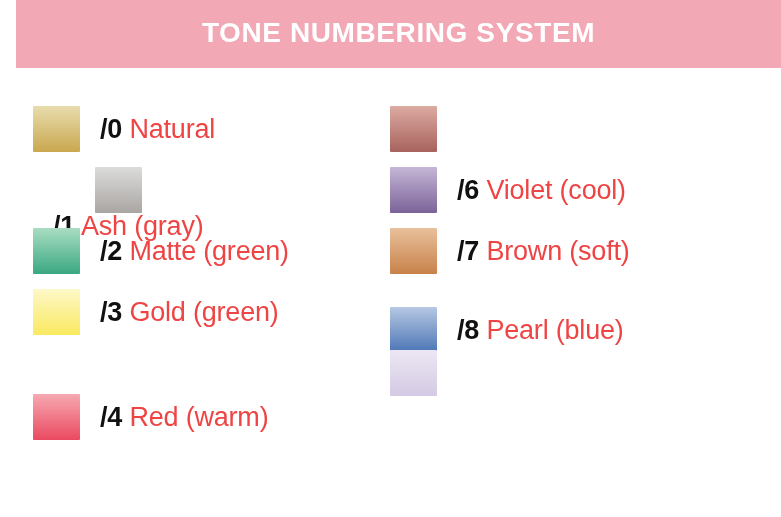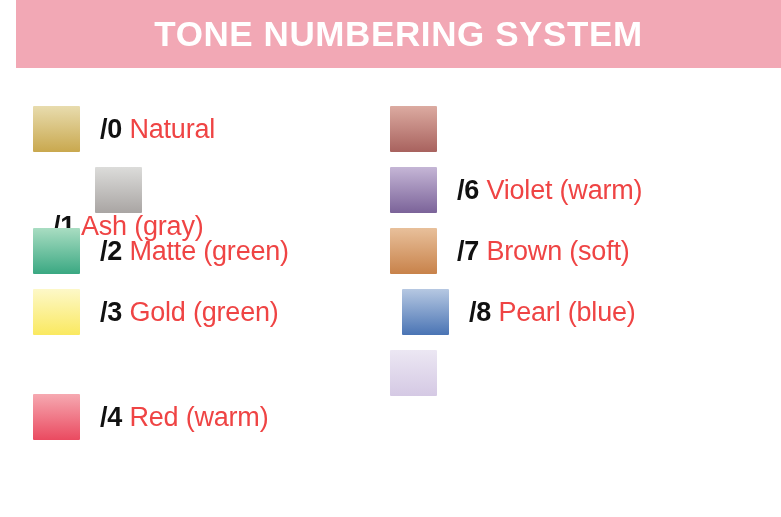--- a/index.html
+++ b/index.html
@@ -23,21 +23,21 @@
     top: 0;
     width: 765px;
     height: 68px;
     background: #f2a8b5;
     display: flex;
     align-items: center;
     justify-content: center;
   }
   #header-title {
     color: #ffffff;
-    font-size: 35px;
+    font-size: 28px;
     font-weight: bold;
     letter-spacing: 0.6px;
     line-height: 1;
     text-align: center;
     font-family: "Liberation Sans", sans-serif;
     transform: translateY(-1px);
   }
 
   
   #legend {
@@ -116,27 +116,27 @@
         <div class="swatch" style="background: linear-gradient(rgb(246, 169, 177) 0%, rgb(234, 74, 96) 100%);"></div>
         <div class="legend-label"><span class="legend-code">/4</span><span class="legend-name"> Red (warm)</span></div>
       </div>
     </div>
   <div class="legend-column" id="legend-column-right">
       <div class="legend-row" style="top: 38px;">
         <div class="swatch" style="background: linear-gradient(rgb(220, 171, 161) 0%, rgb(168, 98, 94) 100%);"></div>
       </div>
       <div class="legend-row" style="top: 99px;">
         <div class="swatch" style="background: linear-gradient(rgb(197, 182, 214) 0%, rgb(123, 99, 153) 100%);"></div>
-        <div class="legend-label"><span class="legend-code">/6</span><span class="legend-name"> Violet (warm)</span></div>
+        <div class="legend-label"><span class="legend-code">/6</span><span class="legend-name"> Violet (cool)</span></div>
       </div>
       <div class="legend-row" style="top: 160px;">
         <div class="swatch" style="background: linear-gradient(rgb(232, 192, 155) 0%, rgb(200, 130, 74) 100%);"></div>
         <div class="legend-label"><span class="legend-code">/7</span><span class="legend-name"> Brown (soft)</span></div>
       </div>
-      <div class="legend-row" style="top: 221px; margin-left: 12px;">
+      <div class="legend-row" style="top: 239px;">
         <div class="swatch" style="background: linear-gradient(rgb(182, 200, 226) 0%, rgb(74, 116, 180) 100%);"></div>
         <div class="legend-label"><span class="legend-code">/8</span><span class="legend-name"> Pearl (blue)</span></div>
       </div>
       <div class="legend-row" style="top: 282px;">
         <div class="swatch" style="background: linear-gradient(rgb(236, 231, 243) 0%, rgb(213, 201, 228) 100%);"></div>
       </div>
     </div>
 </div>
 
 </body></html>

